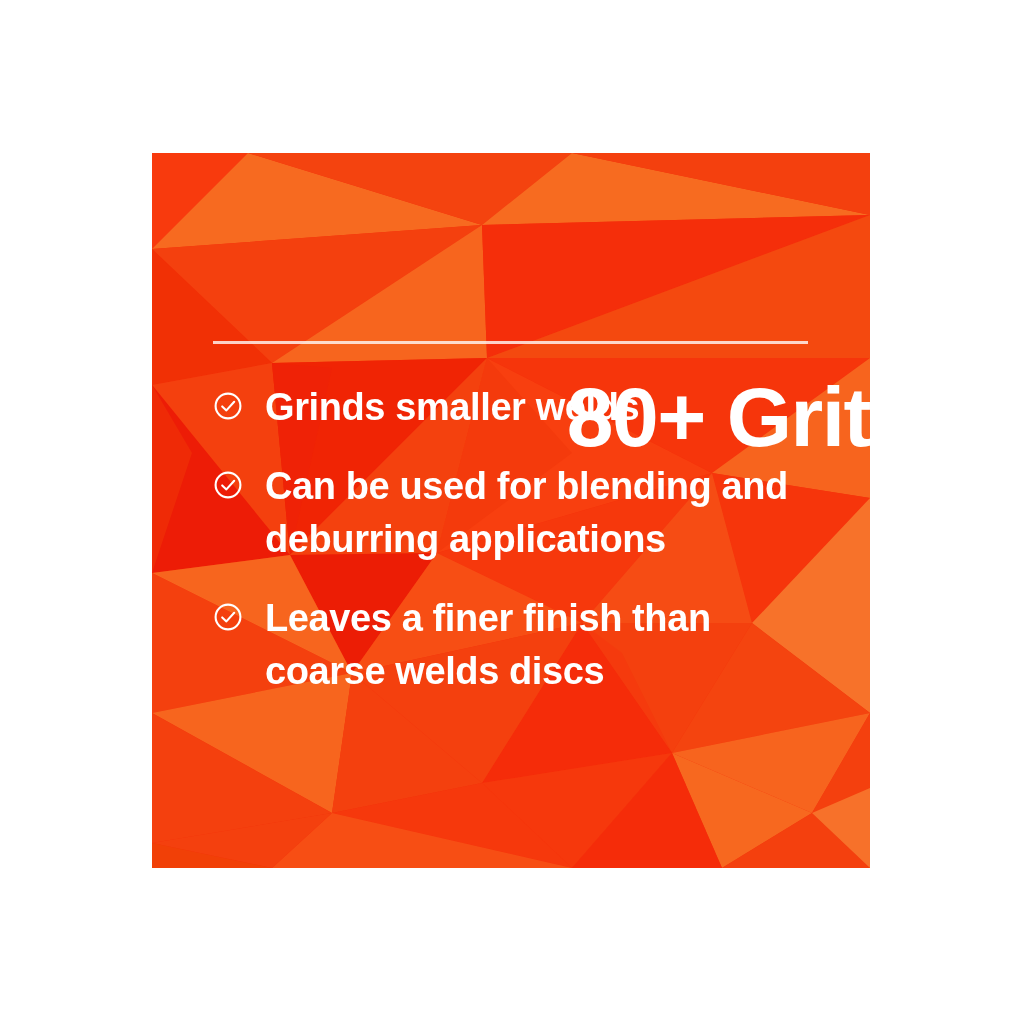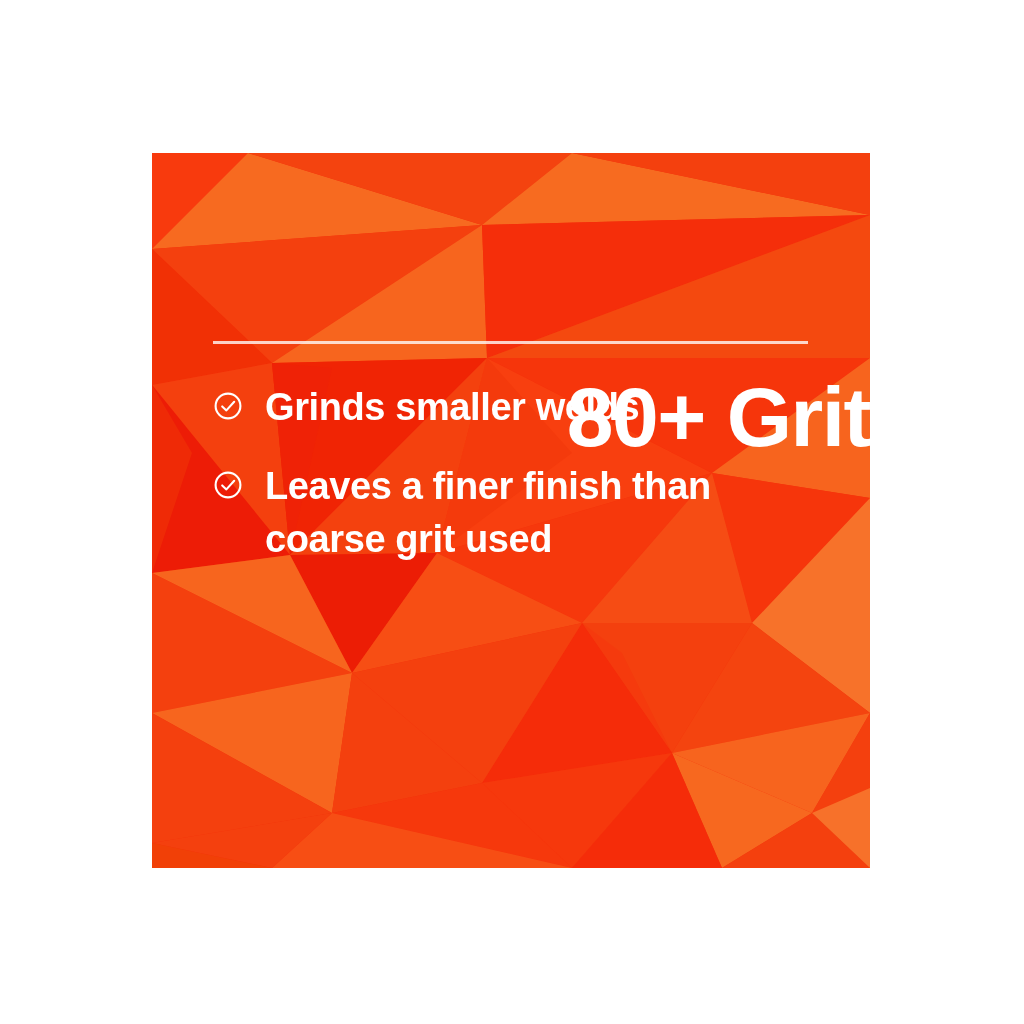--- a/index.html
+++ b/index.html
@@ -190,25 +190,32 @@
       <ul id="feature-list">
 
         <li class="feature-item">
           <svg class="check-icon" viewBox="0 0 30 30">
             <circle cx="15" cy="15" r="12.4" fill="none" stroke="#ffffff" stroke-width="2.1"></circle>
             <polyline points="9.2,15.4 13.4,19.4 21.2,10.8" fill="none" stroke="#ffffff" stroke-width="2.1" stroke-linecap="round" stroke-linejoin="round"></polyline>
           </svg>
           <span class="feature-text">Grinds smaller welds</span>
         </li>
 
-
         <li class="feature-item">
           <svg class="check-icon" viewBox="0 0 30 30">
             <circle cx="15" cy="15" r="12.4" fill="none" stroke="#ffffff" stroke-width="2.1"></circle>
             <polyline points="9.2,15.4 13.4,19.4 21.2,10.8" fill="none" stroke="#ffffff" stroke-width="2.1" stroke-linecap="round" stroke-linejoin="round"></polyline>
           </svg>
-          <span class="feature-text">Leaves a finer finish than coarse grit used</span>
+          <span class="feature-text">Can be used for blending and deburring applications</span>
+        </li>
+
+        <li class="feature-item">
+          <svg class="check-icon" viewBox="0 0 30 30">
+            <circle cx="15" cy="15" r="12.4" fill="none" stroke="#ffffff" stroke-width="2.1"></circle>
+            <polyline points="9.2,15.4 13.4,19.4 21.2,10.8" fill="none" stroke="#ffffff" stroke-width="2.1" stroke-linecap="round" stroke-linejoin="round"></polyline>
+          </svg>
+          <span class="feature-text">Leaves a finer finish than coarse welds discs</span>
         </li>
 
       </ul>
     </div>
   </div>
 </div>
 
 </body></html>

